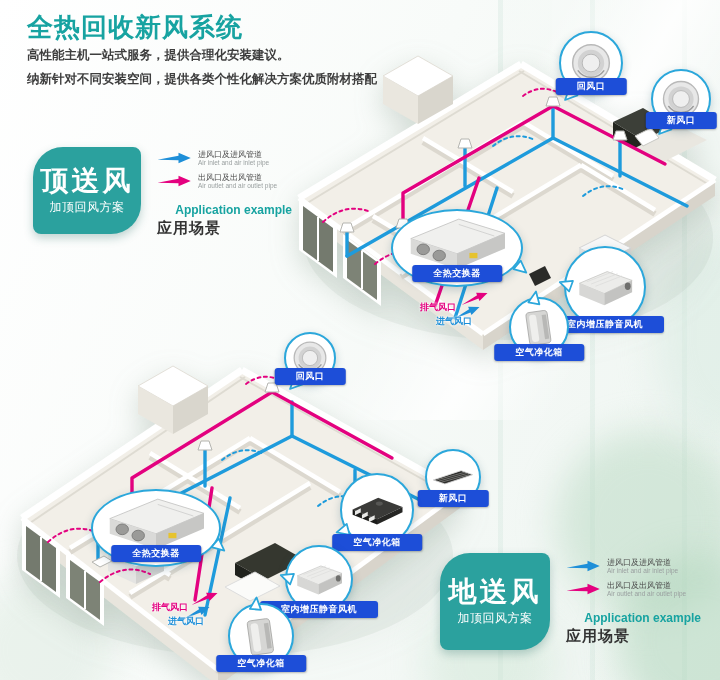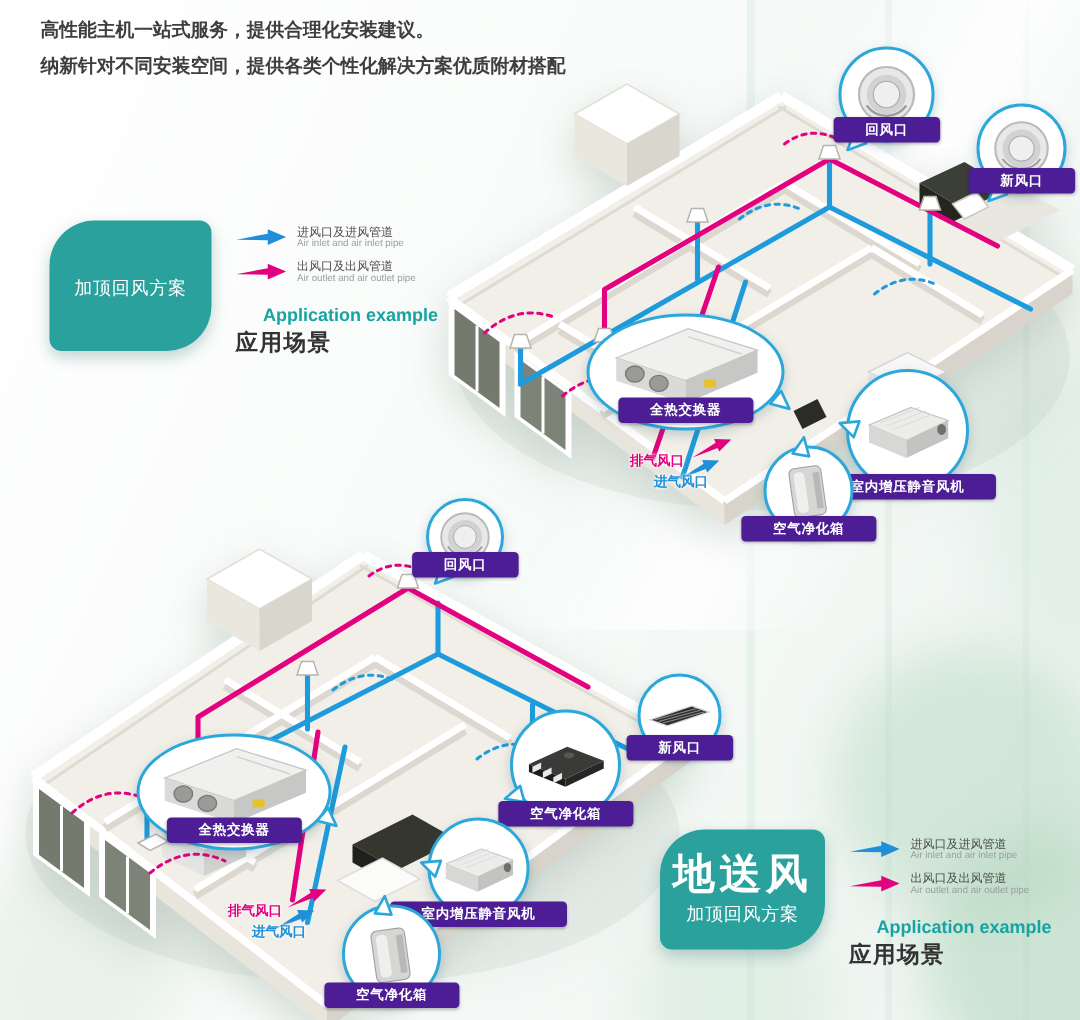--- a/index.html
+++ b/index.html
@@ -19,41 +19,41 @@
   .bk5{left:655px;top:230px;width:140px;height:210px;background:rgba(214,234,224,.5);}
   
   .header{position:absolute;left:27px;top:10px;z-index:7;}
   .header h1{margin:0;font-size:26px;font-weight:bold;color:#17A3A1;letter-spacing:1px;}
   .header .sub{margin:4px 0 0;font-size:12.5px;line-height:20px;color:#3E3E3E;font-weight:bold;}
   
   .badge{position:absolute;z-index:7;background:#2BA19E;color:#fff;border-radius:30px 8px 30px 8px;
     display:flex;flex-direction:column;align-items:center;justify-content:center;
     box-shadow:0 4px 10px rgba(30,100,95,.28);}
   .badge-top{left:33px;top:147px;width:108px;height:87px;}
-  .badge-bottom{left:440px;top:553px;width:110px;height:80px;text-align:center;}
+  .badge-bottom{left:440px;top:553px;width:110px;height:97px;text-align:center;}
   .badge-title{font-size:28px;font-weight:bold;letter-spacing:3px;line-height:30px;}
   .badge-sub{font-size:12px;letter-spacing:.5px;margin-top:3px;}
   
   .legend{position:absolute;z-index:7;width:135px;}
   .legend-top{left:157px;top:150px;}
   .legend-bottom{left:566px;top:558px;}
   .legend-row{display:flex;align-items:flex-start;margin-bottom:6px;}
   .legend-row svg{flex:0 0 auto;margin:1px 5px 0 0;}
   .legend-cn{font-size:8px;font-weight:normal;color:#4A4A4A;line-height:9px;white-space:nowrap;}
   .legend-en{font-size:6.5px;color:#9AA0A0;line-height:8px;white-space:nowrap;}
   .app-en{font-size:12px;font-weight:bold;color:#17A3A1;margin-top:13px;white-space:nowrap;text-align:right;}
   .app-cn{font-size:15px;font-weight:bold;color:#333;margin-top:2px;letter-spacing:1px;}
   
   .house{position:absolute;z-index:2;filter:drop-shadow(0 10px 14px rgba(110,135,120,.28));}
   .house-top{left:283px;top:26px;}
   .house-bottom{left:0px;top:338px;}
   
   .bubble{position:absolute;z-index:6;background:#fff;border:2.5px solid #2BA7DB;border-radius:50%;
     display:flex;align-items:center;justify-content:center;box-shadow:0 3px 8px rgba(40,90,110,.25);}
-  .tag{position:absolute;left:50%;transform:translateX(-50%);background:#4c1d95;color:#fff;
+  .tag{position:absolute;left:50%;transform:translateX(-50%);background:#1d4ed8;color:#fff;
     font-size:9px;font-weight:bold;padding:2px 21px;border-radius:3px;white-space:nowrap;
     letter-spacing:.5px;box-shadow:0 1px 2px rgba(0,0,0,.25);z-index:8;}
   .tail{position:absolute;width:16px;height:16px;z-index:5;}
   
   .duct-labels{position:absolute;z-index:7;width:90px;height:42px;}
   .duct-label{position:absolute;font-size:9px;font-weight:bold;white-space:nowrap;
     text-shadow:0 0 2px #fff,0 0 3px #fff;}
   .pinktxt{color:#E4017F;}
   .bluetxt{color:#1E8FD8;}
   .mini-arrow{position:absolute;}
@@ -126,25 +126,27 @@
         <g stroke="#8c8c8a" stroke-width="1.2">
           <line x1="10" y1="22" x2="58" y2="9"></line>
           <line x1="14" y1="24" x2="62" y2="11"></line>
           <line x1="18" y1="26" x2="66" y2="13"></line>
         </g>
       </g>
     </defs>
   </svg>
 
   <div class="header">
+    <h1>全热回收新风系统</h1>
     <p class="sub" style="margin-top:0">高性能主机一站式服务，提供合理化安装建议。</p>
     <p class="sub">纳新针对不同安装空间，提供各类个性化解决方案优质附材搭配</p>
   </div>
 
   <div class="badge badge-top">
+    <div class="badge-title">顶送风</div>
     <div class="badge-sub">加顶回风方案</div>
   </div>
 
   <div class="legend legend-top">
     <div class="legend-row">
       <svg width="36" height="14" viewBox="0 0 40 16">
           <use href="#sym-arrow" fill="#1E8FD8"></use>
         </svg>
       <div>
         <div class="legend-cn">进风口及进风管道</div>

